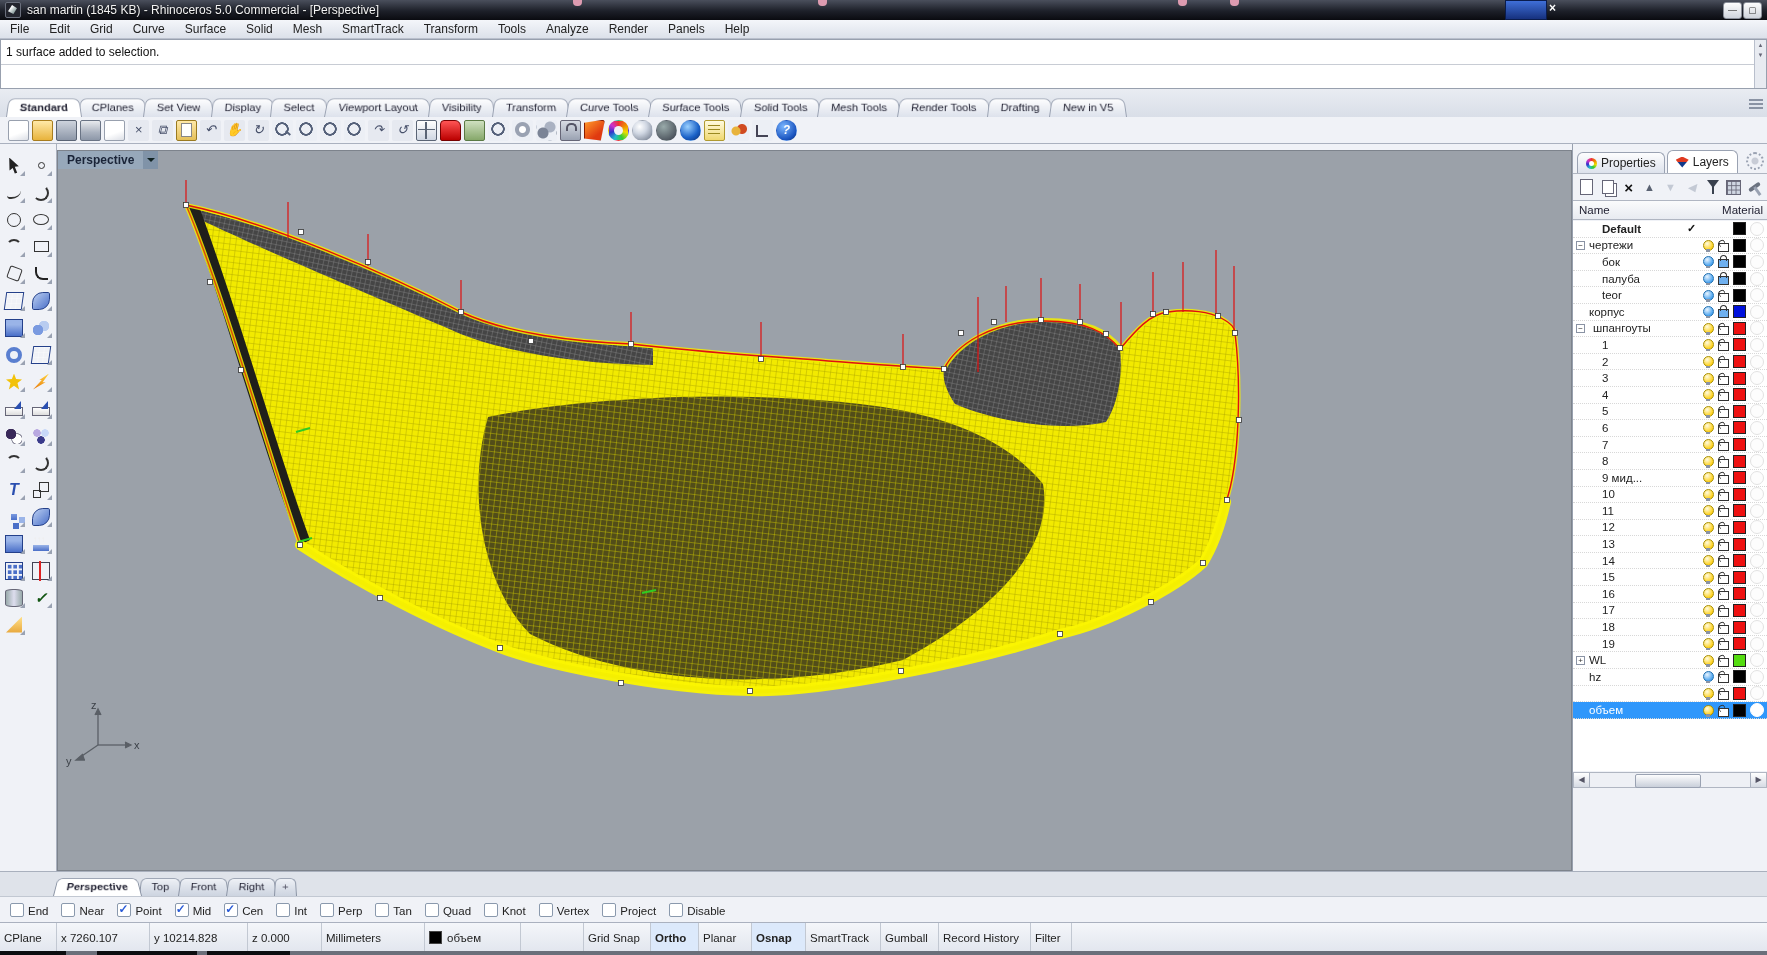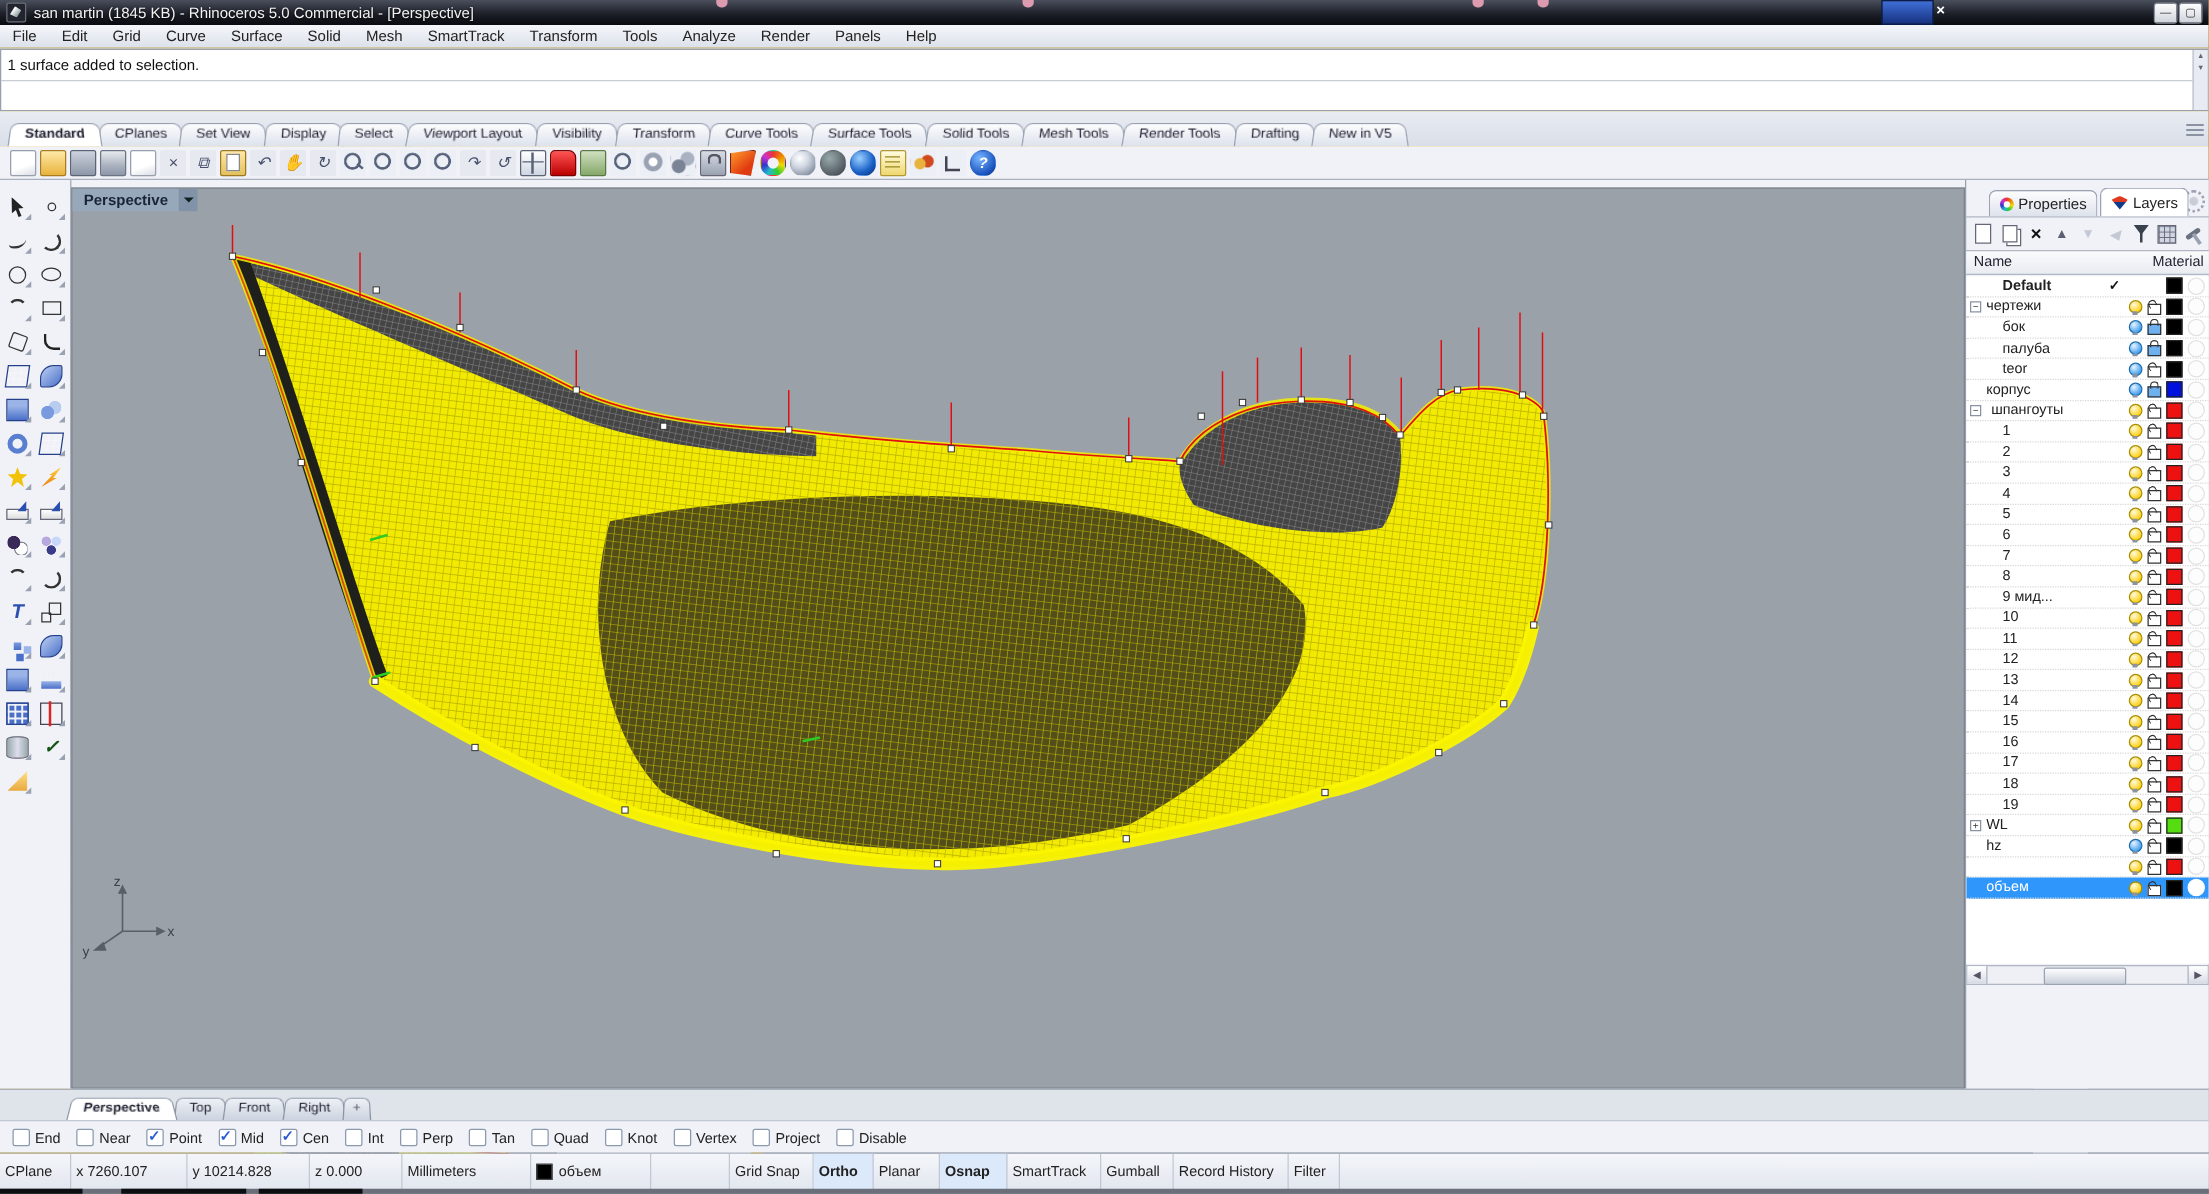--- a/index.html
+++ b/index.html
@@ -124,21 +124,21 @@
   
   .viewport{position:absolute;left:57px;top:0;width:1515px;height:727px;background:#f0f2f7;}
   .vp-canvasbg{position:absolute;left:0;top:6px;right:0;bottom:0;background:#9ba1a9;border:1px solid #7d838c;box-sizing:border-box;}
   .vp-label{position:absolute;left:1px;top:7px;height:18px;display:flex;z-index:5;}
   .vp-label .txt{background:#97a8ba;color:#1a2438;padding:0 9px;line-height:18px;font-size:12px;font-weight:bold;}
   .vp-label .arr{width:15px;background:#8093a8;position:relative;}
   .vp-label .arr::after{content:"";position:absolute;left:4px;top:7px;border:4px solid transparent;border-top-color:#122;}
   .vp-canvas{position:absolute;left:1px;top:18px;}
   
   .rightpanel{position:absolute;left:1572px;top:0;width:195px;height:727px;background:#f0f2f7;border-left:1px solid #98a0ae;box-sizing:border-box;}
-  .ptabs{position:absolute;left:0;top:6px;width:100%;height:24px;display:flex;align-items:flex-end;padding-left:4px;box-sizing:border-box;border-bottom:1px solid #b0b6c2;justify-content:center;}
+  .ptabs{position:absolute;left:0;top:6px;width:100%;height:24px;display:flex;align-items:flex-end;padding-left:4px;box-sizing:border-box;border-bottom:1px solid #b0b6c2;}
   .ptab{height:20px;display:flex;align-items:center;gap:4px;padding:0 8px;font-size:12px;
     background:linear-gradient(#fdfdfe,#dde2ec);border:1px solid #9aa2b2;border-bottom:none;border-radius:6px 6px 0 0;margin-right:2px;}
   .ptab.active{background:#fff;font-weight:normal;height:22px;z-index:2;}
   .pi-colorwheel{width:11px;height:11px;border-radius:50%;background:conic-gradient(#e33,#e80,#ed0,#3c3,#2bc,#33c,#c3c,#e33);position:relative;}
   .pi-colorwheel::after{content:"";position:absolute;inset:3px;border-radius:50%;background:#fff;}
   .pi-layers{width:13px;height:11px;background:linear-gradient(#e03a20 45%,#123a8a 45%);clip-path:polygon(50% 0,100% 30%,50% 100%,0 30%);}
   .pgear{position:absolute;right:3px;top:8px;width:14px;height:14px;border:2px dotted #9aa2b2;border-radius:50%;background:radial-gradient(circle,#c8ccd6 3px,transparent 4px);}
   .ptoolbar{position:absolute;left:0;top:31px;width:100%;height:24px;display:flex;align-items:center;gap:4px;padding-left:5px;box-sizing:border-box;}
   .ptool{width:17px;height:17px;display:flex;align-items:center;justify-content:center;font-size:12px;color:#444;}
   .pt-page{width:11px;height:14px;background:#fff;border:1px solid #667;}

